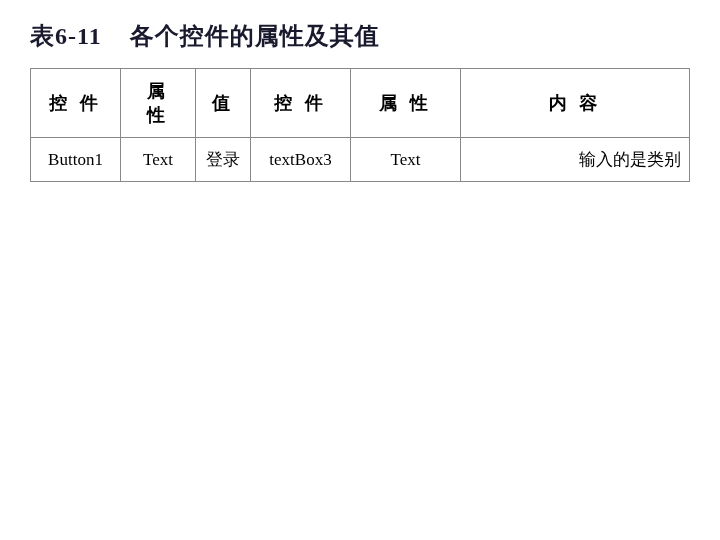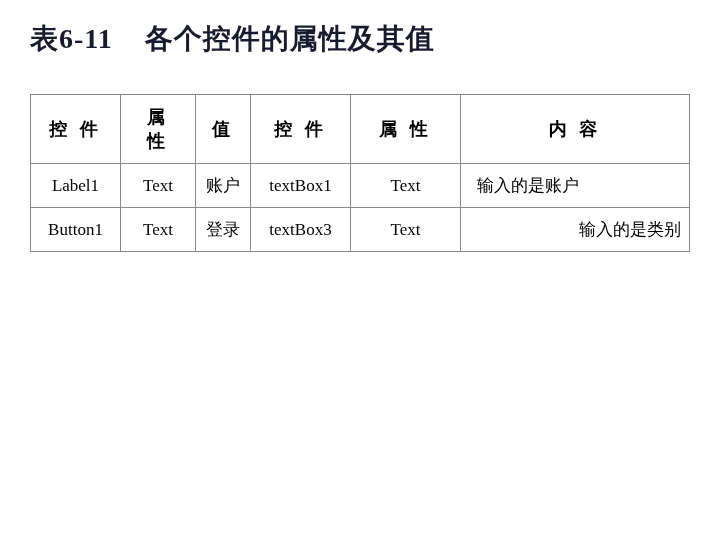--- a/index.html
+++ b/index.html
@@ -10,24 +10,24 @@
       font-family: "SimSun", "宋体", serif;
       overflow: hidden;
     }
     .page {
       width: 720px;
       height: 540px;
       padding: 20px 30px;
       position: relative;
     }
     .title {
-      font-size: 28px;
+      font-size: 24px;
       font-weight: bold;
       color: #1a1a2e;
-      margin-bottom: 36px;
+      margin-bottom: 16px;
       letter-spacing: 1px;
     }
     table {
       width: 100%;
       border-collapse: collapse;
       font-size: 17px;
     }
     th, td {
       border: 1px solid #888;
       padding: 10px 8px;
@@ -80,28 +80,20 @@
         </th>
         <th class="col-attr2">
           <span>属  性</span>
         </th>
         <th class="col-content">
           <span>内  容</span>
         </th>
       </tr>
     </thead>
     <tbody id="table-body">
-    <tr>
-          <td>Label1</td>
-          <td>Text</td>
-          <td>账户</td>
-          <td>textBox1</td>
-          <td>Text</td>
-          <td style="text-align: left; padding-left: 16px;">输入的是账户</td>
-        </tr>
         <tr>
           <td>Button1</td>
           <td>Text</td>
           <td>登录</td>
           <td>textBox3</td>
           <td>Text</td>
           <td style="text-align: right; padding-left: 16px;">输入的是类别</td>
         </tr>
       </tbody>
   </table>

